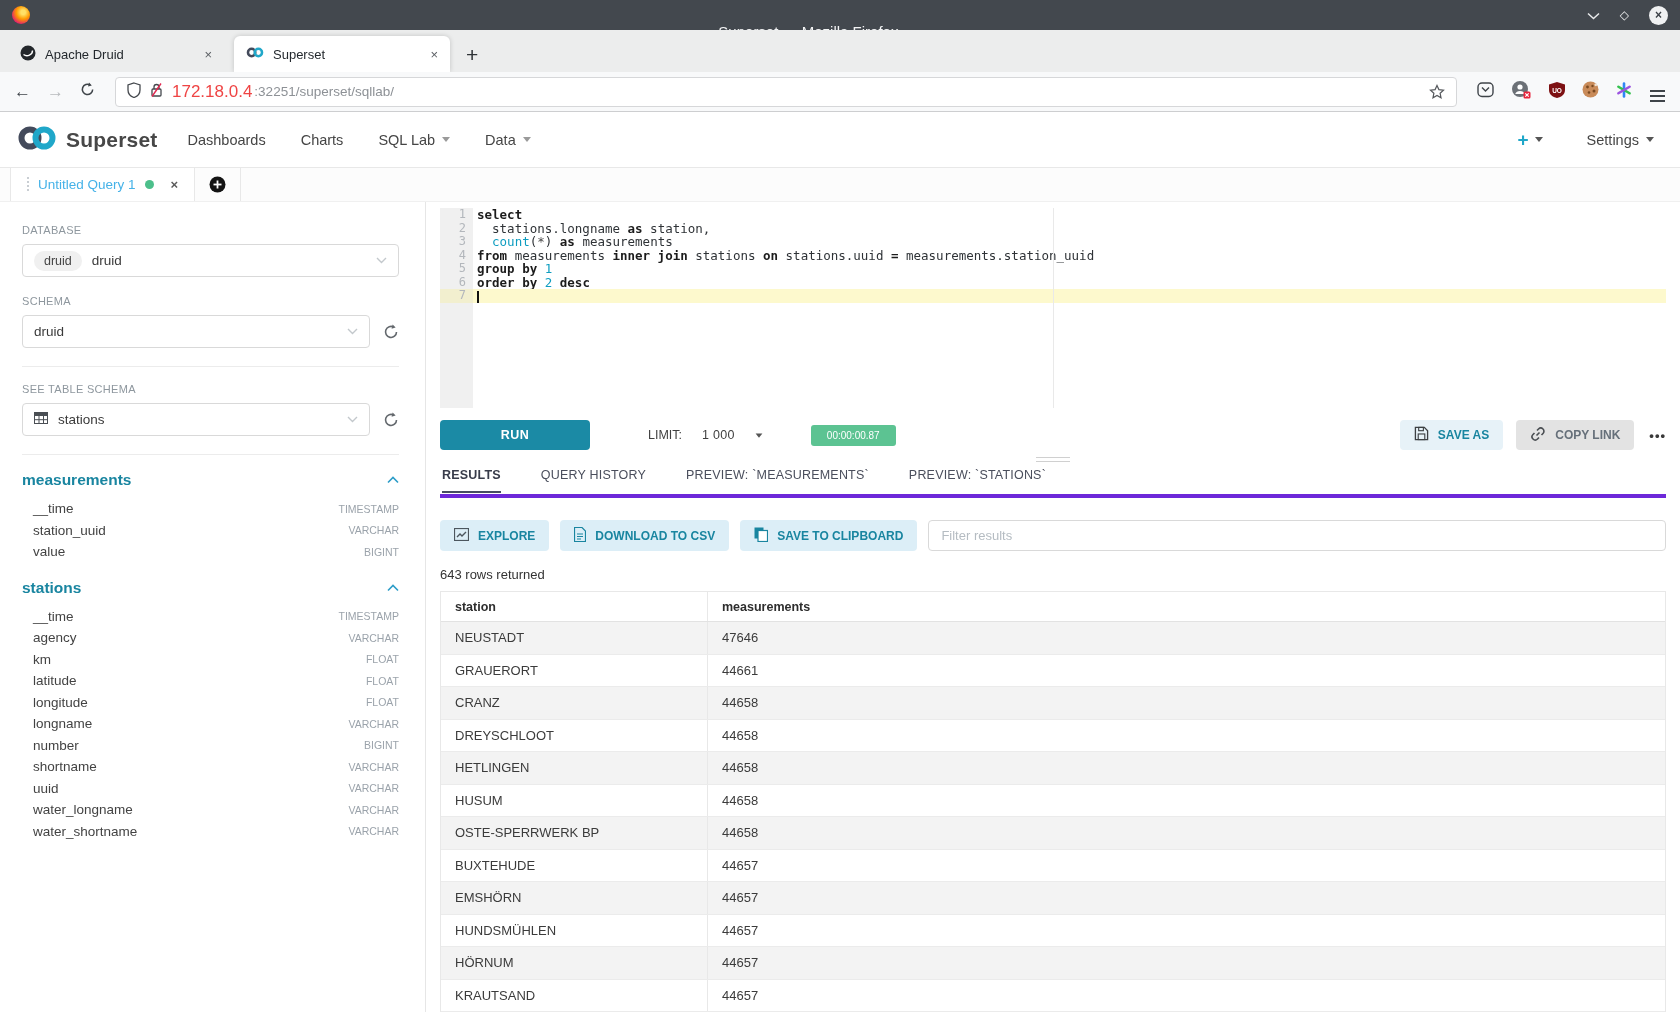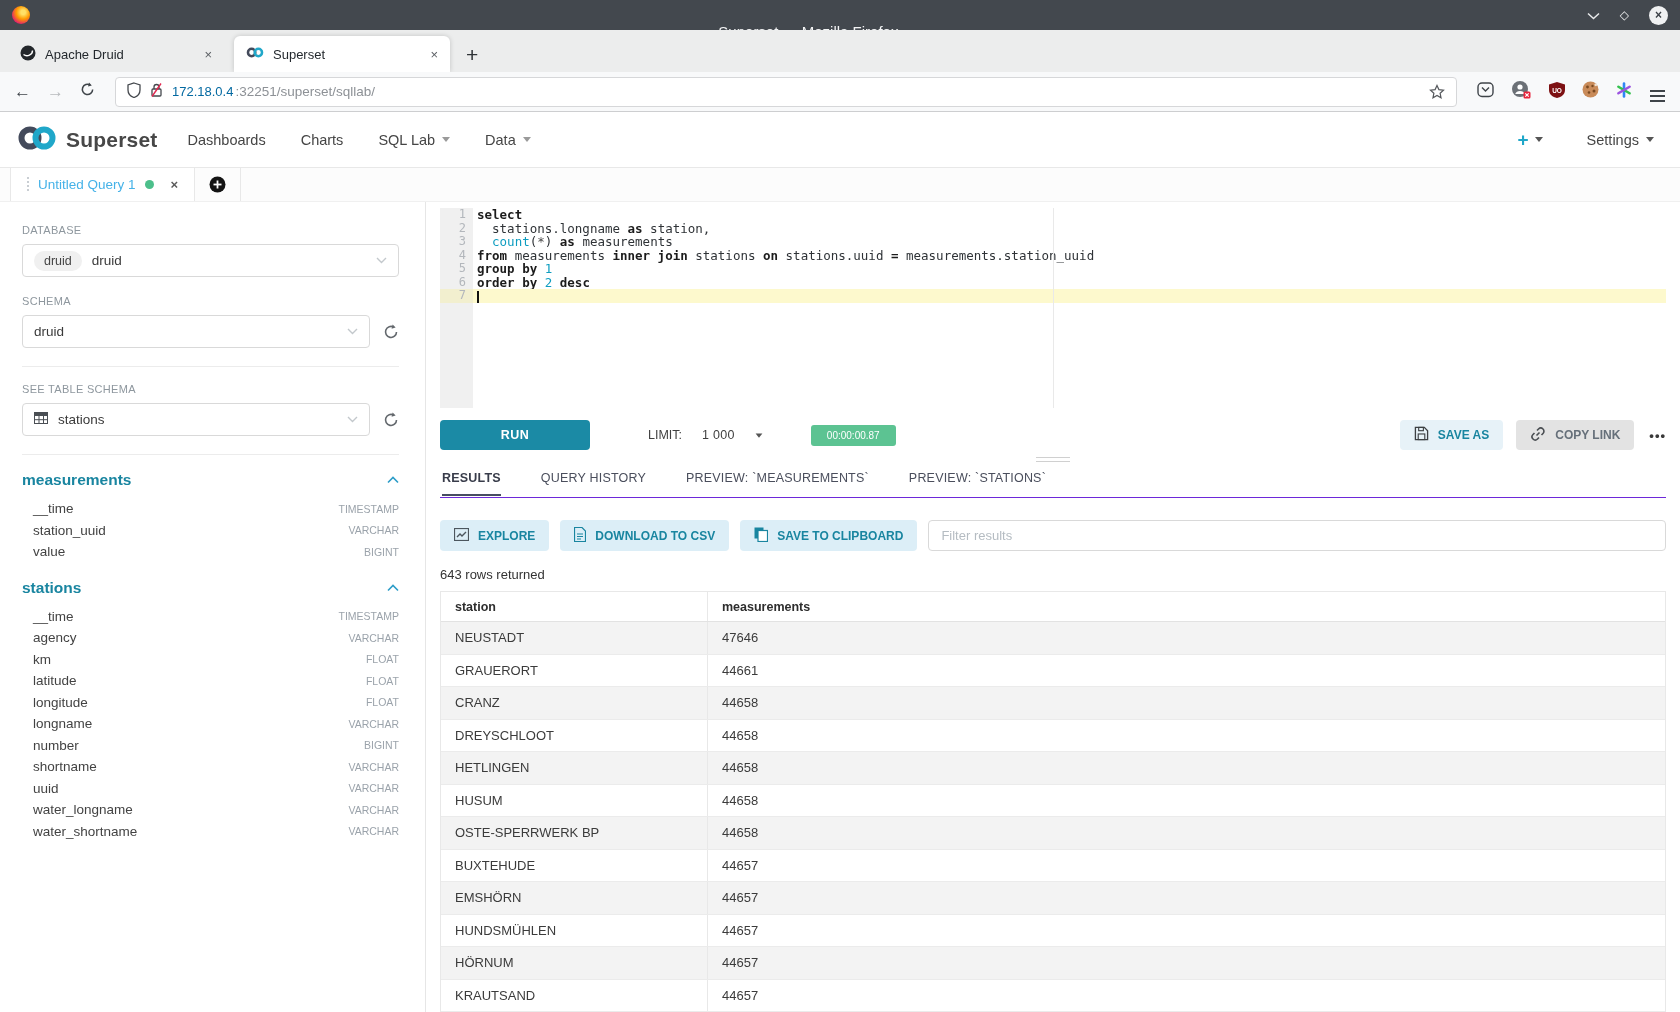--- a/index.html
+++ b/index.html
@@ -27,21 +27,21 @@
   .btab.active { background:#fff; box-shadow:0 0 5px rgba(0,0,0,.18); margin-left:10px; }
   .newtab { font-size:21px; color:#2f3337; margin:0 0 7px 16px; line-height:1; }
 
   
   .toolbar { height:40px; background:#f8f9fa; border-bottom:1px solid #cdced0; display:flex;
     align-items:center; padding:0 14px; gap:16px; flex-shrink:0; }
   .nav-arrow { font-size:17px; color:#3f4449; line-height:1; }
   .nav-arrow.disabled { color:#b7babd; }
   .urlbar { flex:1; height:30px; background:#fff; border:1px solid #d6d7d9; border-radius:4px;
     display:flex; align-items:center; gap:9px; padding:0 11px; margin:0 4px; }
-  .url-host { font-size:13px; color:#0369a1; }
+  .url-host { font-size:17px; color:#ef4444; }
   .url-path { font-size:13.5px; color:#8d9196; margin-left:-7px; }
   .url-star { margin-left:auto; display:flex; }
   .ext-icons { display:flex; gap:17px; align-items:center; }
   .burger { width:15px; height:2px; background:#3f4449; display:inline-block; position:relative; margin:0 1px;
     box-shadow:0 -5px 0 #3f4449, 0 5px 0 #3f4449; }
 
   
   .ss-header { height:56px; background:#fff; border-bottom:1px solid #e8e8e8; display:flex;
     align-items:center; padding:0 26px 0 16px; flex-shrink:0; }
   .brand { display:flex; align-items:center; gap:8px; margin-right:30px; }
@@ -117,21 +117,21 @@
   .toolbtn { height:30px; display:flex; align-items:center; gap:9px; border:none; border-radius:4px;
     padding:0 14px; font-family:"Liberation Sans",sans-serif; font-weight:bold; font-size:12px; }
   .saveas { background:#e7f2f8; color:#1985a0; }
   .copylink { background:#e3e3e3; color:#66707a; margin-left:13px; }
   .more { margin-left:15px; color:#3a3a3a; font-size:13px; letter-spacing:1px; font-weight:bold; }
 
   .splitter { height:18px; position:relative; flex-shrink:0; }
   .handle { position:absolute; left:50%; top:7px; width:34px; transform:translateX(-50%); }
   .handle div { border-top:1px solid #d0d0d0; margin-bottom:3px; }
 
-  .rtabs { display:flex; gap:40px; border-bottom:1px solid #6d28d9; height:30px; align-items:center;
+  .rtabs { display:flex; gap:40px; border-bottom:4px solid #6d28d9; height:30px; align-items:flex-start;
     padding:0 2px; flex-shrink:0; }
   .rtab { font-size:12.5px; color:#4a4e5c; padding-bottom:9px; letter-spacing:.2px; }
   .rtab:first-child { font-weight:bold; color:#383c4a; border-bottom:2px solid #474d62; margin-bottom:-1px; }
 
   .actions-row { margin-top:22px; display:flex; align-items:center; gap:11px; flex-shrink:0; }
   .act-btn { height:31px; display:flex; align-items:center; gap:9px; background:#dceef7; border:none;
     border-radius:4px; padding:0 14px; color:#1985a0; font-weight:bold; font-size:12px;
     font-family:"Liberation Sans",sans-serif; }
   .filter-input { flex:1; height:31px; border:1px solid #d9d9d9; border-radius:4px; padding:0 12px;
     font-size:13px; color:#333; font-family:"Liberation Sans",sans-serif; outline:none; }

